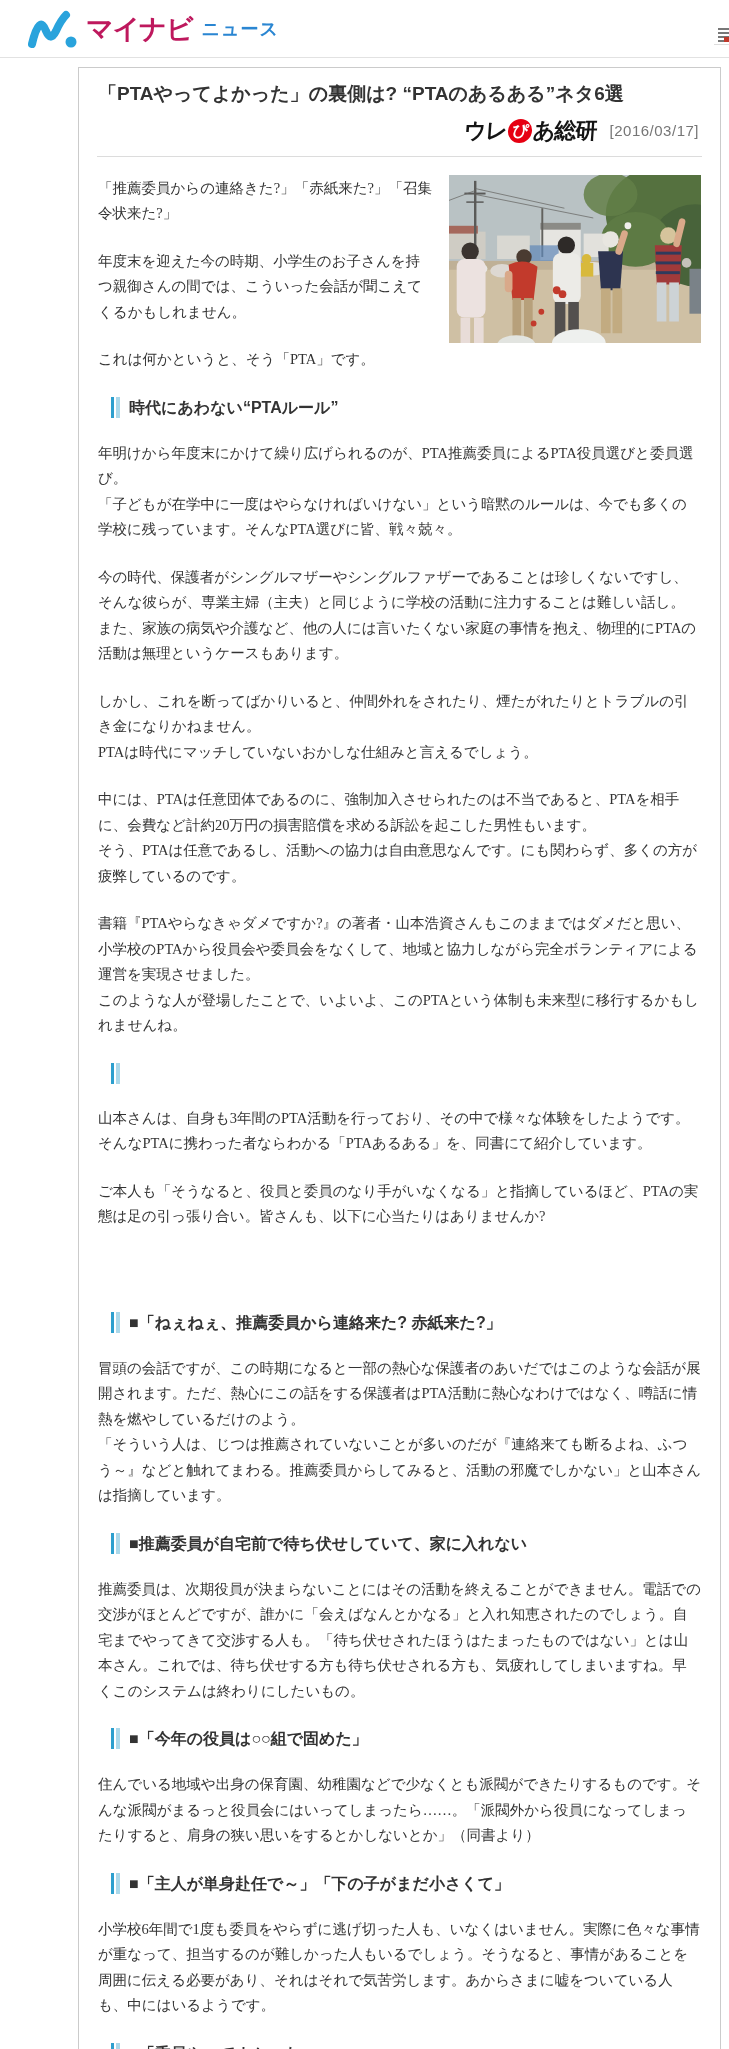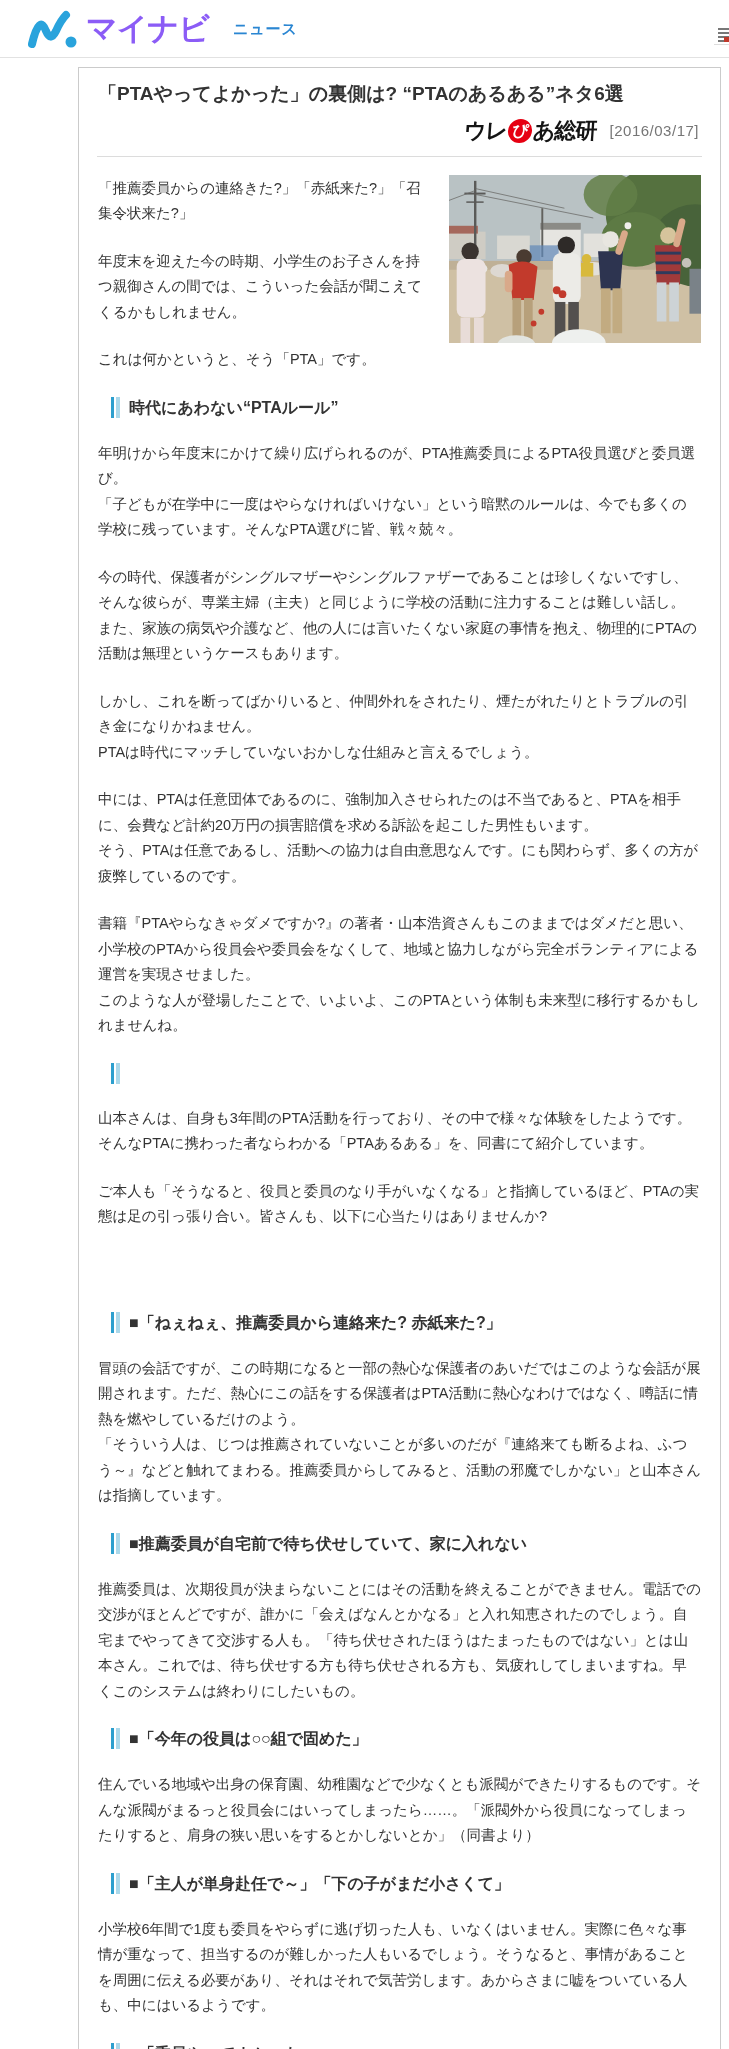--- a/index.html
+++ b/index.html
@@ -4,22 +4,22 @@
 <style>
   html,body{margin:0;padding:0;background:#ffffff;}
   body{
     width:729px;height:2049px;overflow:hidden;position:relative;
     font-family:"Liberation Sans","DejaVu Sans",sans-serif;color:#333;
   }
   
   .site-header{height:57px;border-bottom:1px solid #e2e2e2;position:relative;background:#fff;}
   .logo{position:absolute;left:27px;top:7px;display:flex;align-items:center;cursor:pointer;}
   .logo-mark{width:52px;height:44px;margin-right:7px;}
-  .brand-main{font-size:31px;font-weight:bold;color:#8b5cf6;letter-spacing:-1px;}
-  .brand-sub{font-size:15px;font-weight:bold;color:#2a86d2;margin-left:24px;letter-spacing:1px;}
+  .brand-main{font-size:27px;font-weight:bold;color:#be185d;letter-spacing:-1px;}
+  .brand-sub{font-size:18px;font-weight:bold;color:#2a86d2;margin-left:9px;letter-spacing:1px;}
   .frag-top{position:absolute;right:0;top:28px;width:11px;height:15px;overflow:hidden;}
   .frag-top .fbits{width:14px;height:15px;
     background:repeating-linear-gradient(#777 0 2px,#fff 2px 4px);}
   .frag-top .fred{position:absolute;right:0;bottom:1px;width:5px;height:5px;background:#c0392b;}
   .frag-line{position:absolute;right:0;top:44px;width:15px;border-top:1px solid #ddd;}
   
   .card{
     position:absolute;left:78px;top:67px;width:643px;box-sizing:border-box;
     border:1px solid #cbcbcb;background:#fff;padding:11px 19px 22px 19px;
   }
@@ -28,21 +28,21 @@
   .pia-logo{display:flex;align-items:center;font-weight:bold;color:#141414;font-size:22px;
     letter-spacing:-1px;transform:skewX(-4deg);cursor:pointer;}
   .pia-circle{width:24px;height:24px;border-radius:50%;background:#e60012;color:#fff;
     font-size:16px;font-weight:bold;display:flex;align-items:center;justify-content:center;margin:0 1px;}
   .pub-date{color:#767676;font-size:15px;letter-spacing:0.5px;}
   .divider{border-top:1px solid #dcdcdc;margin:10px -1px 0 -1px;}
   
   .body-area{padding-top:15px;font-size:14.5px;line-height:25.5px;color:#333;}
   .photo{float:right;width:252px;height:168px;margin:3px 0 10px 16px;}
   .photo svg{display:block;width:100%;height:100%;}
-  p.para{margin:22px 0;white-space:pre-line;}
+  p.para{margin:22px 0;white-space:pre-line;font-family:Liberation Serif, serif;}
   p.para.first{margin-top:4px;}
   h2.sec{display:flex;gap:9px;font-size:16px;line-height:22px;
     font-weight:bold;color:#333;margin:24px 0 10px 0;clear:none;padding-left:13px;}
   .bars{flex:0 0 auto;width:9px;height:21px;
     background:linear-gradient(90deg,#2d9fce 0,#2d9fce 3.5px,#fff 3.5px,#fff 5.5px,#aad8ea 5.5px,#aad8ea 9px);}
   .ad-gap{height:36px;}
 </style>
 </head>
 <body>
 

